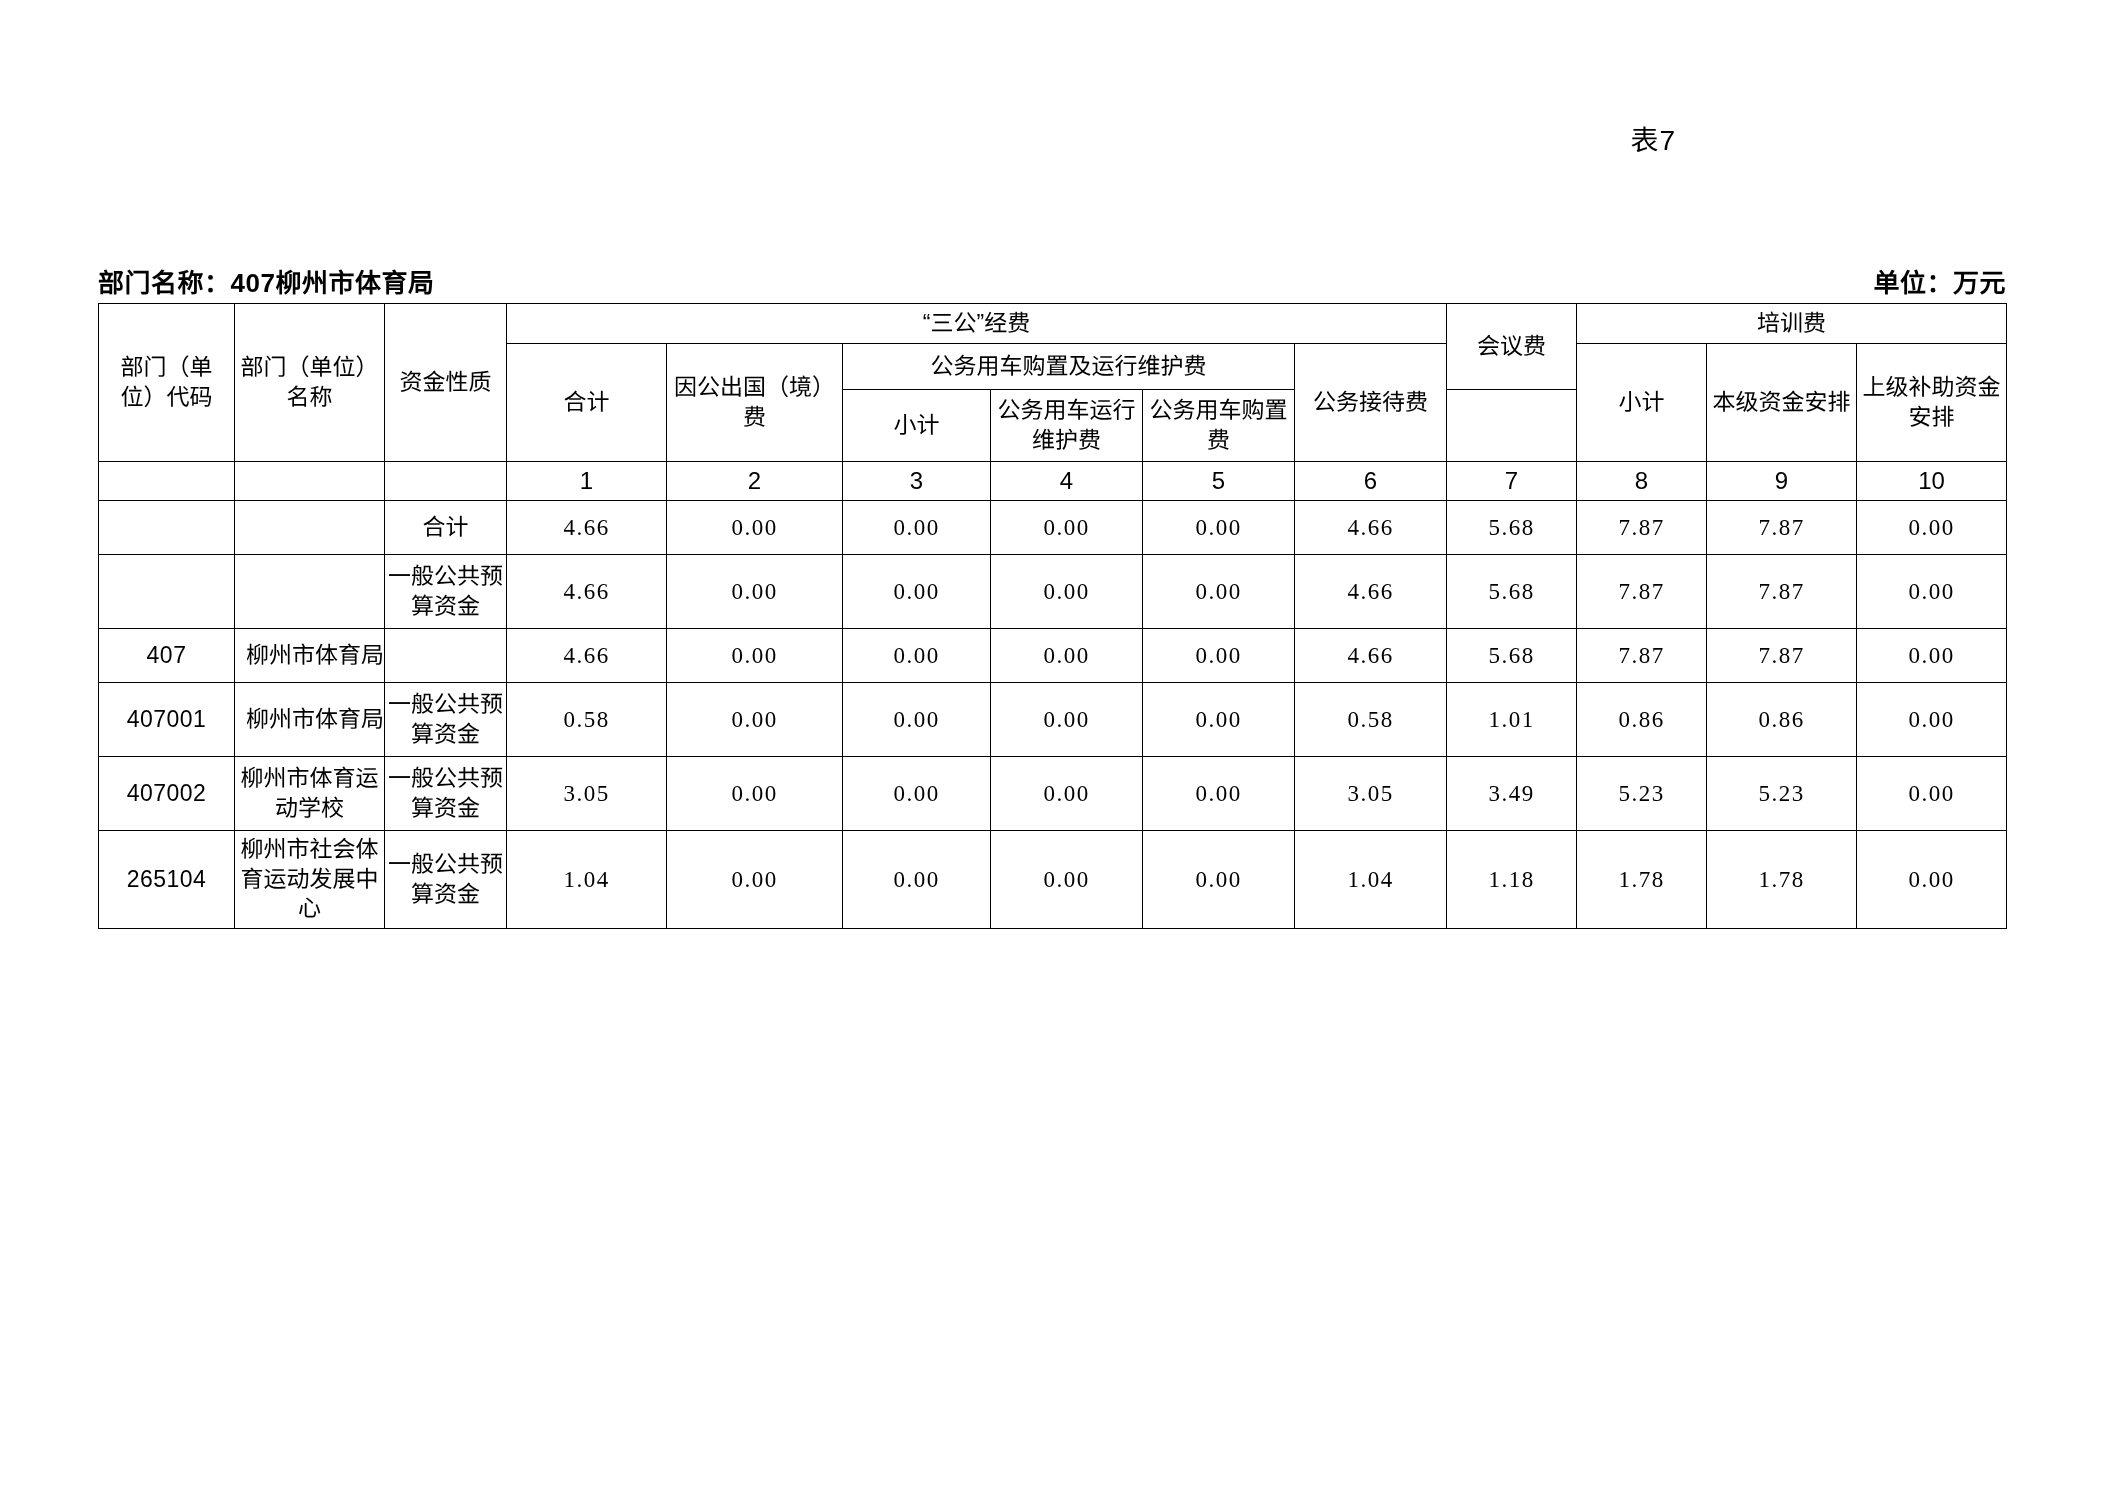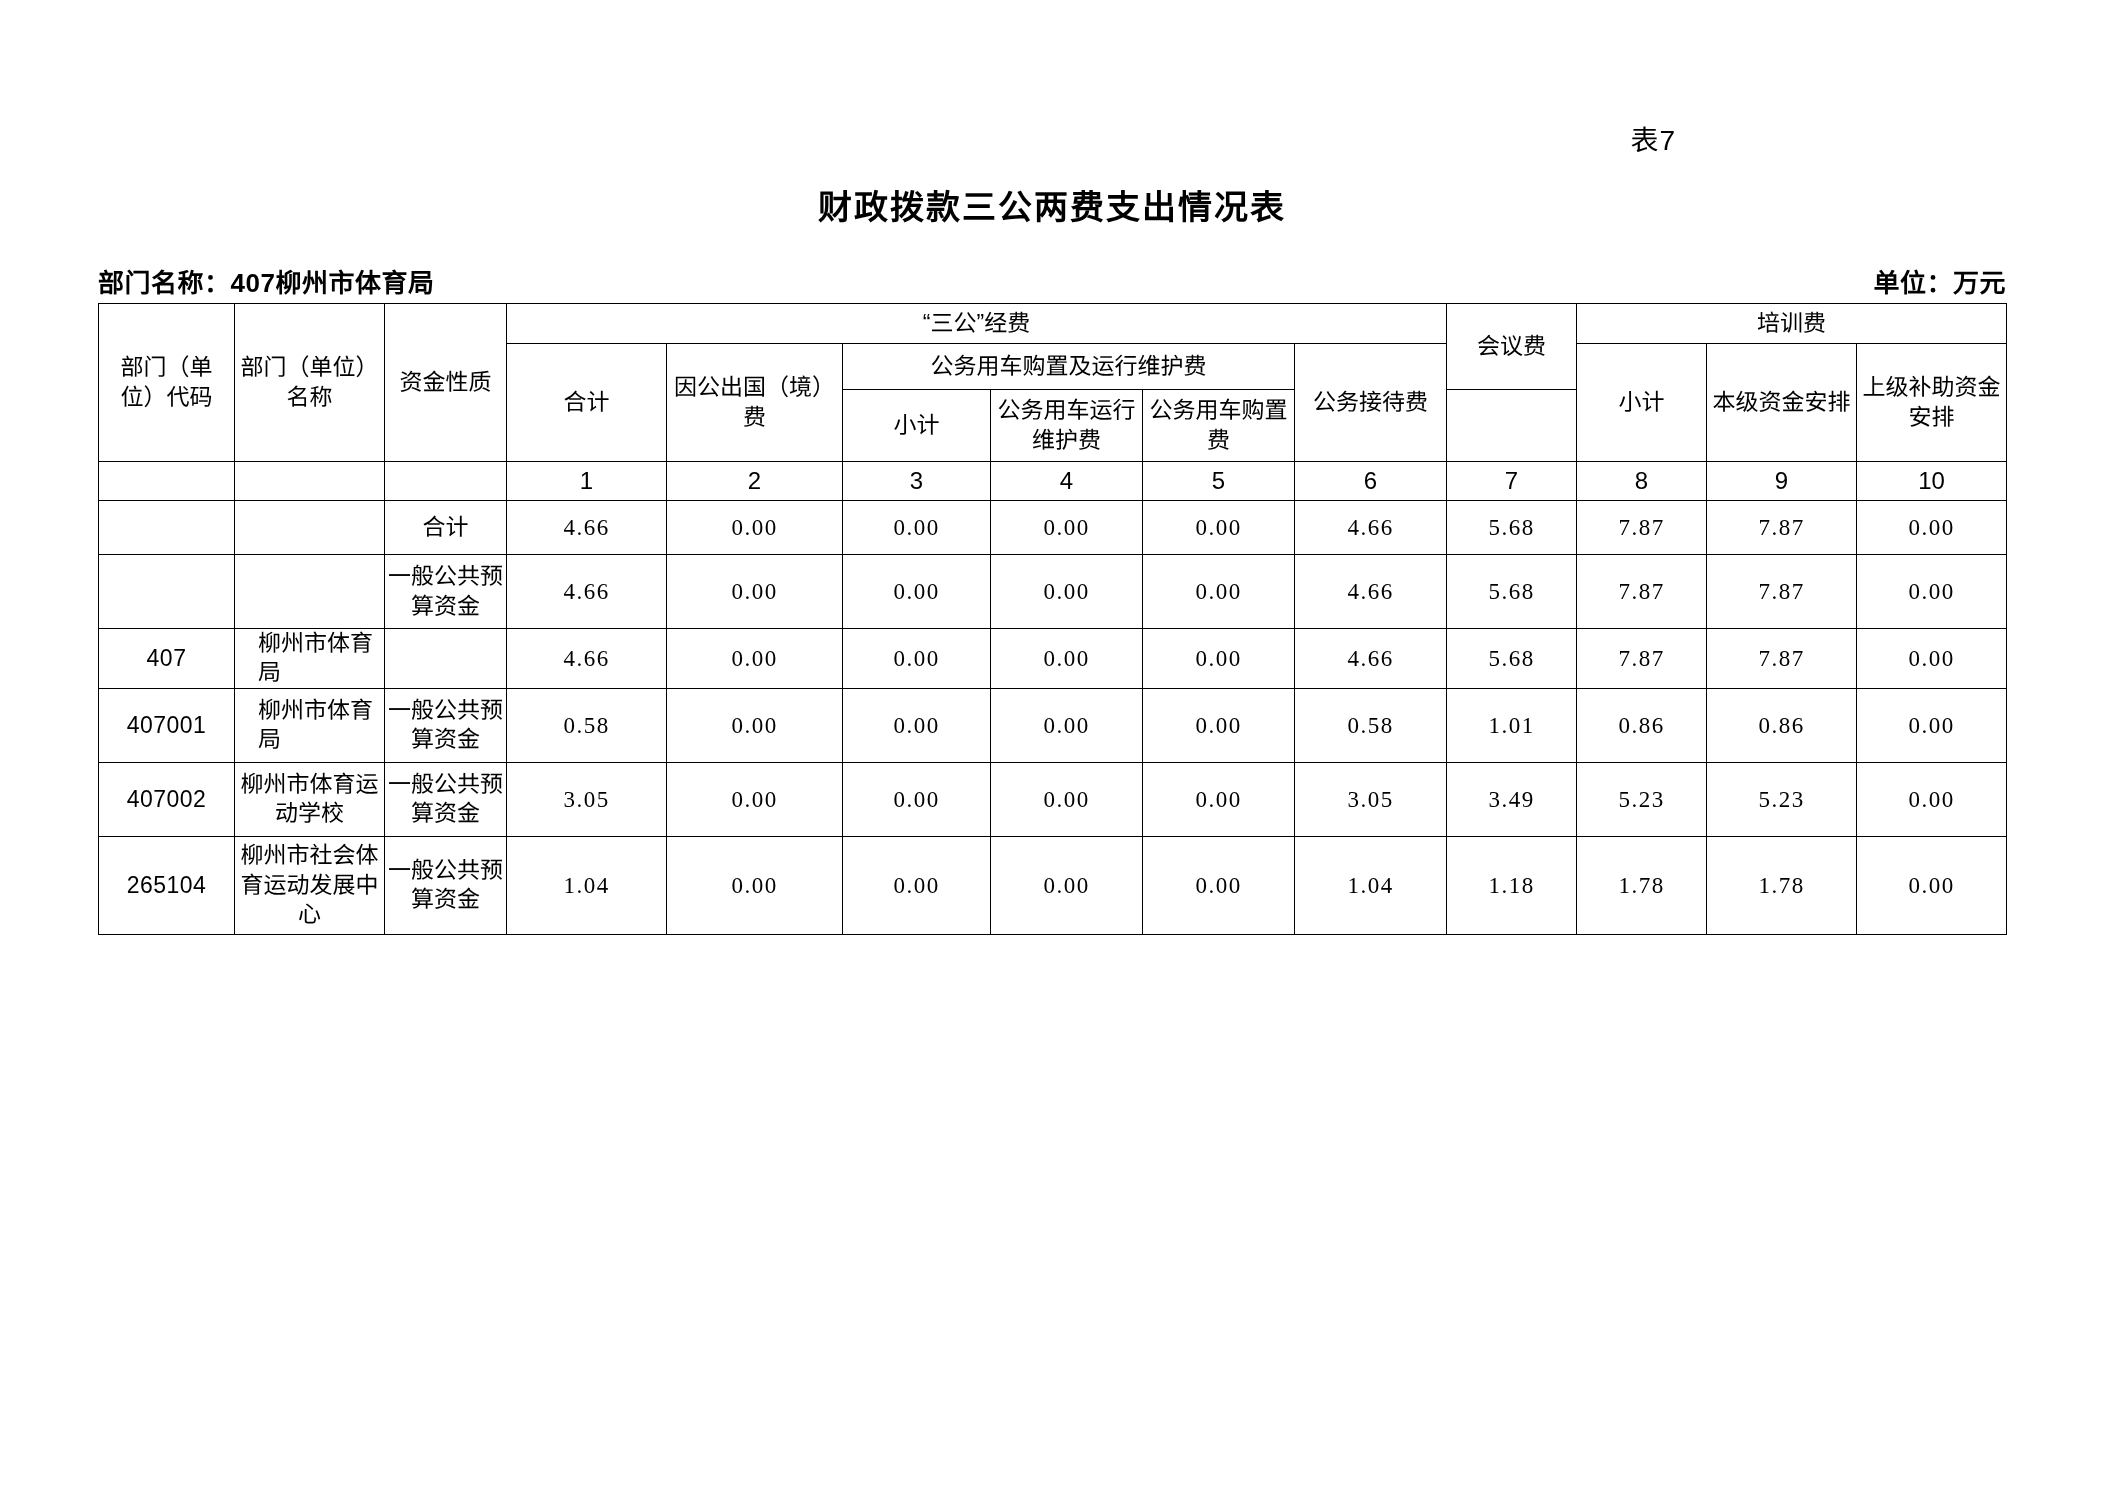--- a/index.html
+++ b/index.html
@@ -100,21 +100,21 @@
   td.code {
     font-size: 25px;
     letter-spacing: 0.5px;
   }
   td.name {
     font-size: 24px;
     padding: 4px 8px;
     text-align: left;
     line-height: 1.3;
   }
-  td.name.centered { text-align: left; padding-left: 23px; }
+  td.name.centered { text-align: right; }
   td.nature {
     font-size: 24px;
     line-height: 1.3;
     padding: 4px 4px;
   }
   tr.idx-row td {
     font-size: 24px;
     height: 38px;
   }
 
@@ -137,21 +137,20 @@
     letter-spacing: 2px;
   }
 </style>
 </head>
 <body>
 
 <div class="page">
 
   <div class="sheet-label">表7</div>
 
-  <div class="doc-title">财政拨款三公两费支出情况表</div>
 
   <div class="meta">
     <div class="dept-name">部门名称：407柳州市体育局</div>
     <div class="unit">单位：万元</div>
   </div>
 
   <div class="table-wrap">
     <table class="main">
       <colgroup>
         <col style="width:136px">

